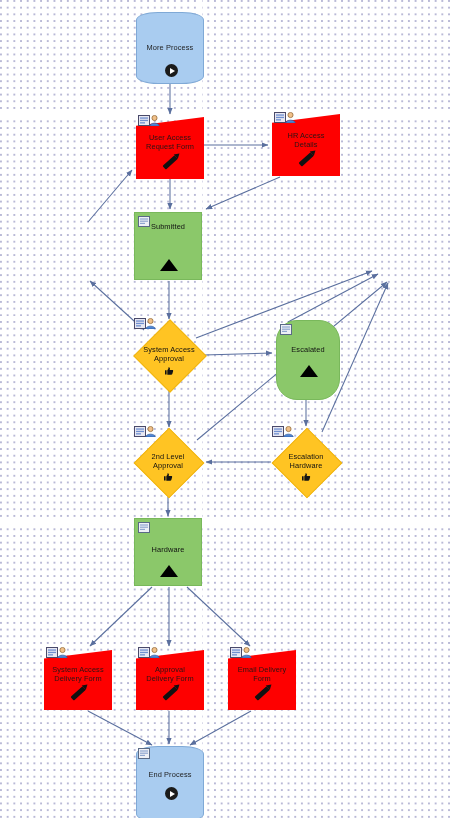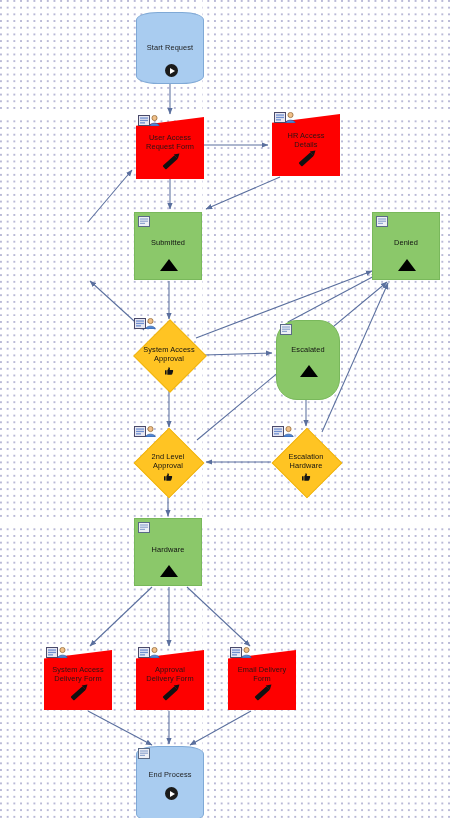--- a/index.html
+++ b/index.html
@@ -149,21 +149,21 @@
       <path d="M152,587 L90,646"></path>
       <path d="M169,587 L169,646"></path>
       <path d="M187,587 L250,646"></path>
       <path d="M88,711 L152,745"></path>
       <path d="M169,711 L169,744"></path>
       <path d="M251,711 L190,745"></path>
     </g>
   </svg>
 
   <div class="node barrel" style="left:136px;top:12px;width:68px;height:72px;">
-    <div class="label" style="top:30px;">Start Request</div>
+    <div class="label" style="top:30px;">More Process</div>
     <div class="play" style="left:27.5px;top:51px;"></div>
   </div>
 
   <div class="node" style="left:136px;top:117px;width:68px;height:62px;">
     <div class="formshape" style="position:absolute;left:0;top:0;width:68px;height:62px;"></div>
     <svg class="docicon" style="left:2px;top:-2px;" viewBox="0 0 12 11">
       <rect x="0.5" y="0.5" width="11" height="10" fill="#e8e8f2" stroke="#4a4a6a" stroke-width="1"></rect>
       <rect x="2" y="2.4" width="8" height="1.3" fill="#6f8fd0"></rect>
       <rect x="2" y="4.8" width="8" height="1.3" fill="#6f8fd0"></rect>
       <rect x="2" y="7.2" width="5" height="1.3" fill="#6f8fd0"></rect>
@@ -195,34 +195,24 @@
   </div>
 
 
   <div class="node state" style="left:134px;top:212px;width:68px;height:68px;">
     <svg class="docicon" style="left:3px;top:3px;" viewBox="0 0 12 11">
       <rect x="0.5" y="0.5" width="11" height="10" fill="#eef0f6" stroke="#5a6a86" stroke-width="1"></rect>
       <rect x="2" y="2.4" width="8" height="1.2" fill="#8fa6cf"></rect>
       <rect x="2" y="4.6" width="8" height="1.2" fill="#8fa6cf"></rect>
       <rect x="2" y="6.8" width="5" height="1.2" fill="#8fa6cf"></rect>
     </svg>
-    <div class="label dark" style="top:25px;text-align:center;">Submitted</div>
+    <div class="label dark" style="top:9px;text-align:center;">Submitted</div>
     <div class="tri" style="left:25px;top:46px;"></div>
   </div>
 
-  <div class="node state" style="left:372px;top:212px;width:68px;height:68px;">
-    <svg class="docicon" style="left:3px;top:3px;" viewBox="0 0 12 11">
-      <rect x="0.5" y="0.5" width="11" height="10" fill="#eef0f6" stroke="#5a6a86" stroke-width="1"></rect>
-      <rect x="2" y="2.4" width="8" height="1.2" fill="#8fa6cf"></rect>
-      <rect x="2" y="4.6" width="8" height="1.2" fill="#8fa6cf"></rect>
-      <rect x="2" y="6.8" width="5" height="1.2" fill="#8fa6cf"></rect>
-    </svg>
-    <div class="label dark" style="top:25px;">Denied</div>
-    <div class="tri" style="left:25px;top:46px;"></div>
-  </div>
 
   <div class="diamond-wrap" style="left:134px;top:320px;width:70px;height:70px;">
     <div class="diamond" style="position:absolute;left:10px;top:10px;width:50px;height:50px;"></div>
     <svg class="docicon" style="left:0px;top:-2px;" viewBox="0 0 12 11">
       <rect x="0.5" y="0.5" width="11" height="10" fill="#e8e8f2" stroke="#4a4a6a" stroke-width="1"></rect>
       <rect x="2" y="2.4" width="8" height="1.3" fill="#6f8fd0"></rect>
       <rect x="2" y="4.8" width="8" height="1.3" fill="#6f8fd0"></rect>
       <rect x="2" y="7.2" width="5" height="1.3" fill="#6f8fd0"></rect>
     </svg>
     <svg class="usericon" style="left:11px;top:-2px;" viewBox="0 0 11 11">

